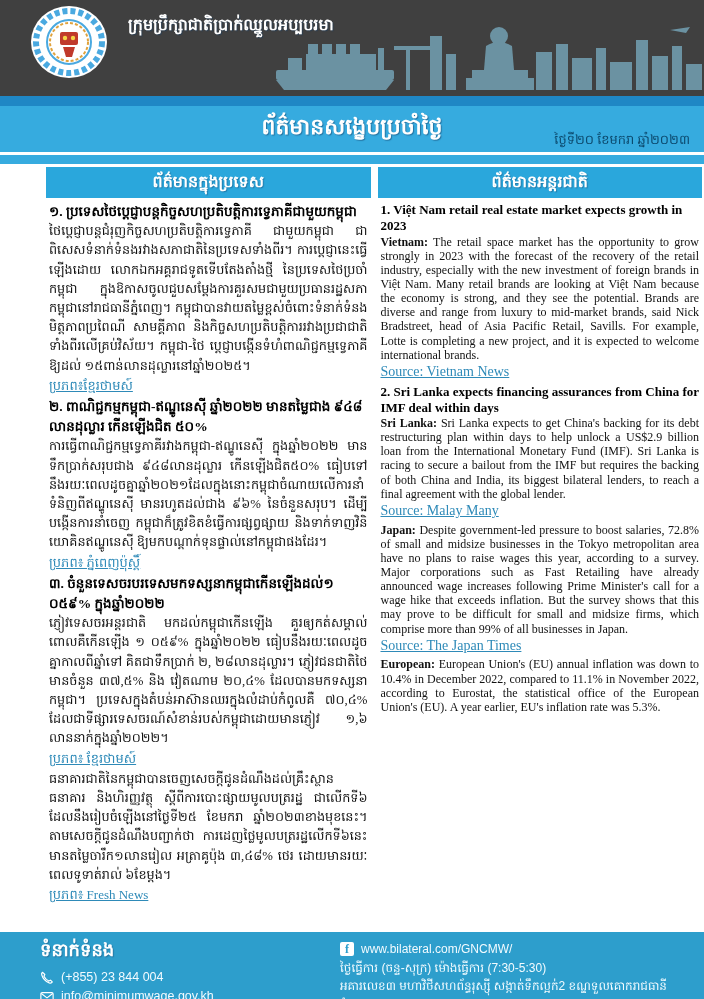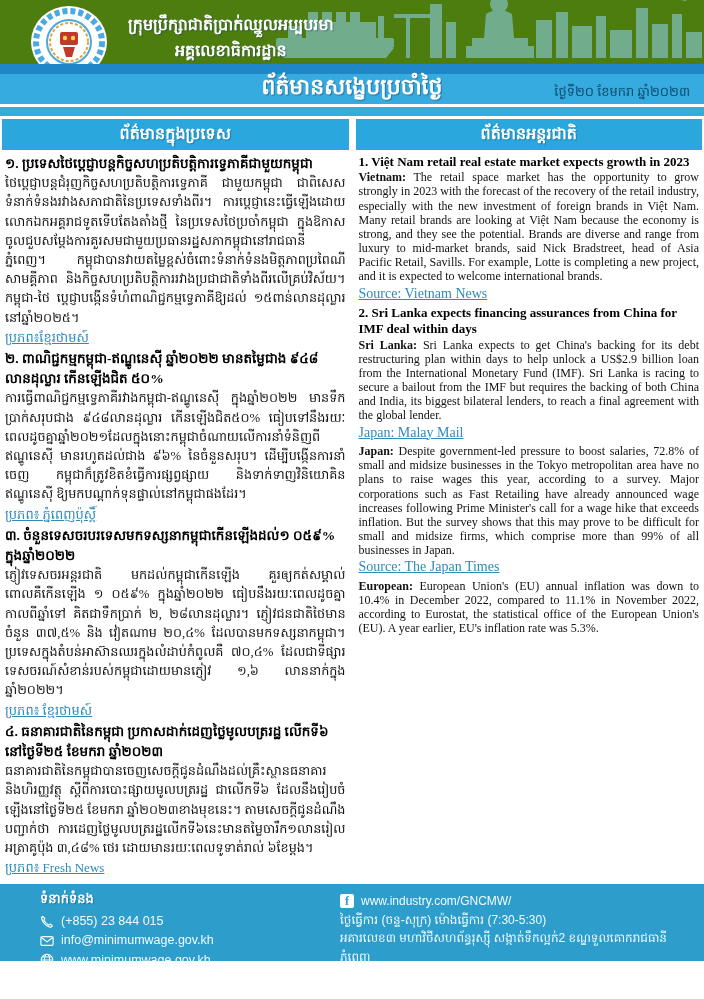--- a/index.html
+++ b/index.html
@@ -6,22 +6,22 @@
   body{
     width:704px;height:999px;
     background:#ffffff;
     font-family:"Liberation Serif","DejaVu Serif",serif;
     color:#111;
     overflow:hidden;
     position:relative;
   }
   
   .top-header{
-    height:64px;
-    background:#4d7c0f;
+    height:96px;
+    background:#404040;
     position:relative;
     overflow:hidden;
   }
   .logo-wrap{
     position:absolute;left:30px;top:5px;width:78px;height:74px;
   }
   .org-titles{
     position:absolute;left:128px;top:12px;
     color:#ffffff;
     font-weight:bold;
@@ -30,40 +30,41 @@
     font-size:16px;
     text-align:center;
   }
   .watermark{
     position:absolute;right:0;bottom:0;height:78px;width:430px;
     opacity:.55;
   }
   .stripe-dark{height:10px;background:#1f87c5;}
   
   .banner{
-    height:30px;background:#36abdf;position:relative;
+    height:46px;background:#36abdf;position:relative;
     display:flex;align-items:center;justify-content:center;
   }
   .banner-title{
     color:#fff;font-weight:bold;font-size:22px;
     text-shadow:1px 1px 1px rgba(20,60,100,.5);
   }
   .banner-date{
     position:absolute;right:14px;bottom:2px;
     color:#0c4a6e;font-size:13px;
   }
   .banner-sep{height:3px;background:#ffffff;}
   .stripe-blue{height:9px;background:#36abdf;}
   
   .columns{
     height:768px;
     display:flex;
     gap:7px;
     padding:3px 2px;
     box-sizing:border-box;
+    margin-left:44px;
   }
   .col{flex:1;display:flex;flex-direction:column;min-width:0;}
   .col-header{
     height:31px;flex:0 0 31px;
     background:#2aa7dc;
     color:#fff;font-weight:bold;font-size:16px;
     display:flex;align-items:center;justify-content:center;
     text-shadow:1px 1px 1px rgba(20,60,100,.4);
     margin-bottom:3px;
   }
@@ -97,21 +98,21 @@
     background:#2d9ecc;
     color:#fff;
     display:flex;
     box-sizing:border-box;
     padding:6px 10px 4px 40px;
     font-family:"Liberation Sans","DejaVu Sans",sans-serif;
   }
   .footer-left{width:300px;flex:0 0 300px;}
   .footer-right{flex:1;padding-top:2px;}
   .footer h4{
-    margin:0 0 3px 0;font-size:13px;font-weight:bold;
+    margin:0 0 3px 0;font-size:18px;font-weight:bold;
     text-shadow:1px 1px 1px rgba(20,60,100,.4);
   }
   .f-line{
     display:flex;align-items:center;gap:7px;
     font-size:12.5px;line-height:1.55;
     color:#f2fbff;
   }
   .f-line .ico{flex:0 0 14px;width:14px;height:14px;display:inline-flex;}
   .footer-right .f-line{font-size:12px;}
   .fb-badge{
@@ -172,21 +173,20 @@
       <circle cx="39" cy="37" r="22" fill="#ffffff" stroke="#4aa9e0" stroke-width="2"></circle>
       <circle cx="39" cy="37" r="19" fill="none" stroke="#e0a23c" stroke-width="2" stroke-dasharray="3 2"></circle>
       <rect x="30" y="27" width="18" height="13" rx="2" fill="#c0392b"></rect>
       <circle cx="35" cy="33" r="2.2" fill="#f5d547"></circle>
       <circle cx="43" cy="33" r="2.2" fill="#f5d547"></circle>
       <path d="M33 42 L45 42 L42 52 L36 52 Z" fill="#c0392b"></path>
     </svg>
   </div>
   <div class="org-titles">
     <div>ក្រុមប្រឹក្សាជាតិប្រាក់ឈ្នួលអប្បបរមា</div>
-    <div>អគ្គលេខាធិការដ្ឋាន</div>
   </div>
 </div>
 <div class="stripe-dark"></div>
 
 <div class="banner">
   <div class="banner-title">ព័ត៌មានសង្ខេបប្រចាំថ្ងៃ</div>
   <div class="banner-date">ថ្ងៃទី២០ ខែមករា ឆ្នាំ២០២៣</div>
 </div>
 <div class="banner-sep"></div>
 <div class="stripe-blue"></div>
@@ -209,42 +209,41 @@
         <a class="source-link">ប្រភព៖ ភ្នំពេញប៉ុស្តិ៍</a>
       </div>
 
       <div class="article">
         <h3>៣. ចំនួនទេសចរបរទេសមកទស្សនាកម្ពុជាកើនឡើងដល់១ ០៥៩% ក្នុងឆ្នាំ២០២២</h3>
         <p>ភ្ញៀវទេសចរអន្តរជាតិ មកដល់កម្ពុជាកើនឡើង គួរឲ្យកត់សម្គាល់ ពោលគឺកើនឡើង ១ ០៥៩% ក្នុងឆ្នាំ២០២២ ធៀបនឹងរយៈពេលដូចគ្នាកាលពីឆ្នាំទៅ គិតជាទឹកប្រាក់ ២, ២៨លានដុល្លារ។ ភ្ញៀវជនជាតិថៃមានចំនួន ៣៧,៥% និង វៀតណាម ២០,៤% ដែលបានមកទស្សនាកម្ពុជា។ ប្រទេសក្នុងតំបន់អាស៊ានឈរក្នុងលំដាប់កំពូលគឺ ៧០,៤% ដែលជាទីផ្សារទេសចរណ៍សំខាន់របស់កម្ពុជាដោយមានភ្ញៀវ ១,៦ លាននាក់ក្នុងឆ្នាំ២០២២។</p>
         <a class="source-link">ប្រភព៖ ខ្មែរថាមស៍</a>
       </div>
 
       <div class="article">
-        <h3>៤. ធនាគារជាតិនៃកម្ពុជា ប្រកាសដាក់ដេញថ្លៃមូលបត្ររដ្ឋ លើកទី៦ នៅថ្ងៃទី២៥ ខែមករា ឆ្នាំ២០២៣</h3>
         <p>ធនាគារជាតិនៃកម្ពុជាបានចេញសេចក្តីជូនដំណឹងដល់គ្រឹះស្ថានធនាគារ និងហិរញ្ញវត្ថុ ស្តីពីការបោះផ្សាយមូលបត្ររដ្ឋ ជាលើកទី៦ ដែលនឹងរៀបចំឡើងនៅថ្ងៃទី២៥ ខែមករា ឆ្នាំ២០២៣ខាងមុខនេះ។ តាមសេចក្តីជូនដំណឹងបញ្ជាក់ថា ការដេញថ្លៃមូលបត្ររដ្ឋលើកទី៦នេះមានតម្លៃចារឹក១លានរៀល អត្រាគូប៉ុង ៣,៤៨% ថេរ ដោយមានរយៈពេលទូទាត់រាល់ ៦ខែម្តង។</p>
         <a class="source-link">ប្រភព៖ Fresh News</a>
       </div>
 
     </div>
   </div>
 
   <div class="col col-intl">
     <div class="col-header">ព័ត៌មានអន្តរជាតិ</div>
     <div class="col-body">
 
       <div class="article">
         <h3>1. Việt Nam retail real estate market expects growth in 2023</h3>
         <p><b>Vietnam:</b> <span>The retail space market has the opportunity to grow strongly in 2023 with the forecast of the recovery of the retail industry, especially with the new investment of foreign brands in Việt Nam. Many retail brands are looking at Việt Nam because the economy is strong, and they see the potential. Brands are diverse and range from luxury to mid-market brands, said Nick Bradstreet, head of Asia Pacific Retail, Savills. For example, Lotte is completing a new project, and it is expected to welcome international brands.</span></p>
         <a class="source-link">Source: Vietnam News</a>
       </div>
 
       <div class="article">
         <h3>2. Sri Lanka expects financing assurances from China for IMF deal within days</h3>
         <p><b>Sri Lanka:</b> <span>Sri Lanka expects to get China's backing for its debt restructuring plan within days to help unlock a US$2.9 billion loan from the International Monetary Fund (IMF). Sri Lanka is racing to secure a bailout from the IMF but requires the backing of both China and India, its biggest bilateral lenders, to reach a final agreement with the global lender.</span></p>
-        <a class="source-link">Japan: Malay Mail</a>
+        <a class="source-link">Source: Malay Many</a>
       </div>
 
       <div class="article">
         <p><b>Japan:</b> <span>Despite government-led pressure to boost salaries, 72.8% of small and midsize businesses in the Tokyo metropolitan area have no plans to raise wages this year, according to a survey. Major corporations such as Fast Retailing have already announced wage increases following Prime Minister's call for a wage hike that exceeds inflation. But the survey shows that this may prove to be difficult for small and midsize firms, which comprise more than 99% of all businesses in Japan.</span></p>
         <a class="source-link">Source: The Japan Times</a>
       </div>
 
       <div class="article">
         <p><b>European:</b> <span>European Union's (EU) annual inflation was down to 10.4% in December 2022, compared to 11.1% in November 2022, according to Eurostat, the statistical office of the European Union's (EU). A year earlier, EU's inflation rate was 5.3%.</span></p>
 
@@ -256,21 +255,21 @@
 
 <div class="footer">
   <div class="footer-left">
     <h4>ទំនាក់ទំនង</h4>
     <div class="f-line">
       <span class="ico">
         <svg viewBox="0 0 16 16" width="14" height="14">
             <path d="M3 1.5 C2 2 1.5 3 2 4.5 C3 8 6.5 12 10.5 13.5 C12 14 13.5 13.5 14 12.5 L12 10.5 L10 11.5 C8 10.5 5.5 8 4.5 6 L5.5 4 Z" fill="none" stroke="#ffffff" stroke-width="1.4" stroke-linejoin="round"></path>
           </svg>
       </span>
-      <span>(+855) 23 844 015</span>
+      <span>(+855) 23 844 004</span>
     </div>
     <div class="f-line">
       <span class="ico">
         <svg viewBox="0 0 16 16" width="14" height="14">
             <rect x="1" y="3" width="14" height="10" rx="1.5" fill="none" stroke="#ffffff" stroke-width="1.3"></rect>
             <path d="M1.5 4 L8 9 L14.5 4" fill="none" stroke="#ffffff" stroke-width="1.3"></path>
           </svg>
       </span>
       <span>info@minimumwage.gov.kh</span>
     </div>
@@ -281,21 +280,21 @@
             <ellipse cx="8" cy="8" rx="3" ry="6.5" fill="none" stroke="#ffffff" stroke-width="1.1"></ellipse>
             <path d="M1.5 8 H14.5 M2.5 4.5 H13.5 M2.5 11.5 H13.5" stroke="#ffffff" stroke-width="1.1" fill="none"></path>
           </svg>
       </span>
       <span class="u">www.minimumwage.gov.kh</span>
     </div>
   </div>
   <div class="footer-right">
     <div class="f-line">
       <span class="fb-badge">f</span>
-      <span>www.industry.com/GNCMW/</span>
+      <span>www.bilateral.com/GNCMW/</span>
     </div>
     <div class="f-line">
       <span>ថ្ងៃធ្វើការ (ចន្ទ-សុក្រ) ម៉ោងធ្វើការ (7:30-5:30)</span>
     </div>
     <div class="f-line">
       <span>អគារលេខ៣ មហាវិថីសហព័ន្ធរុស្ស៊ី សង្កាត់ទឹកល្អក់2 ខណ្ឌទួលគោករាជធានីភ្នំពេញ</span>
     </div>
   </div>
 </div>
 

